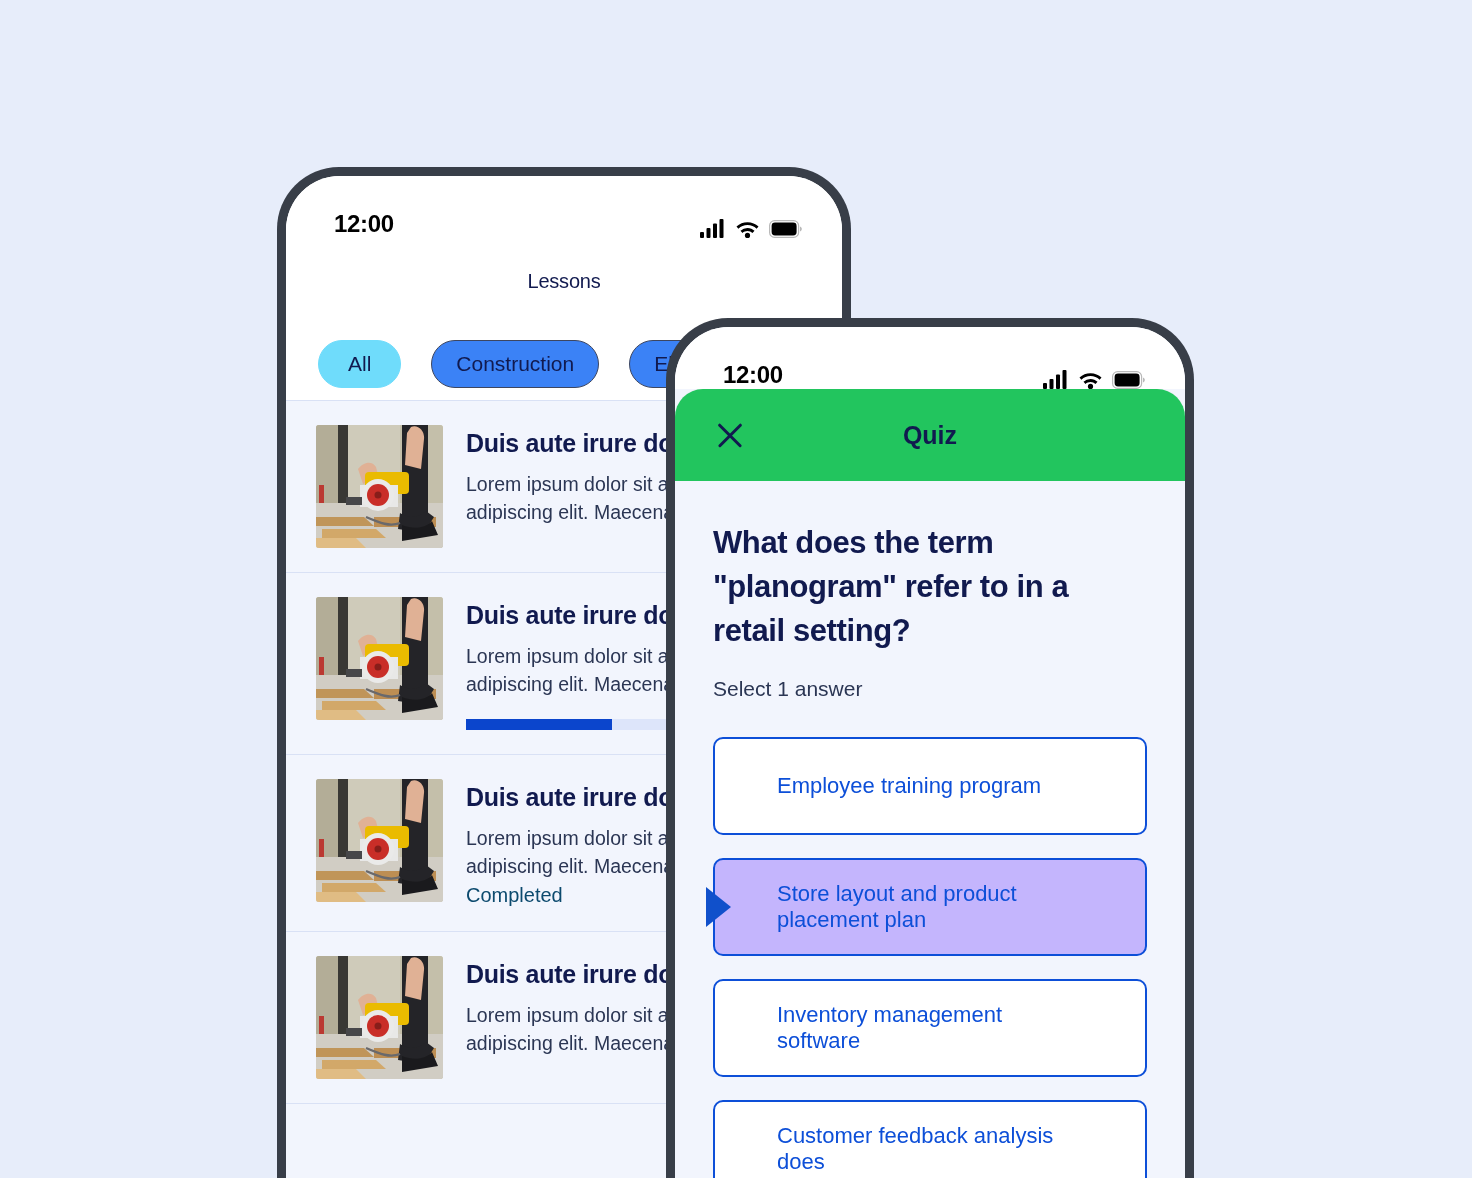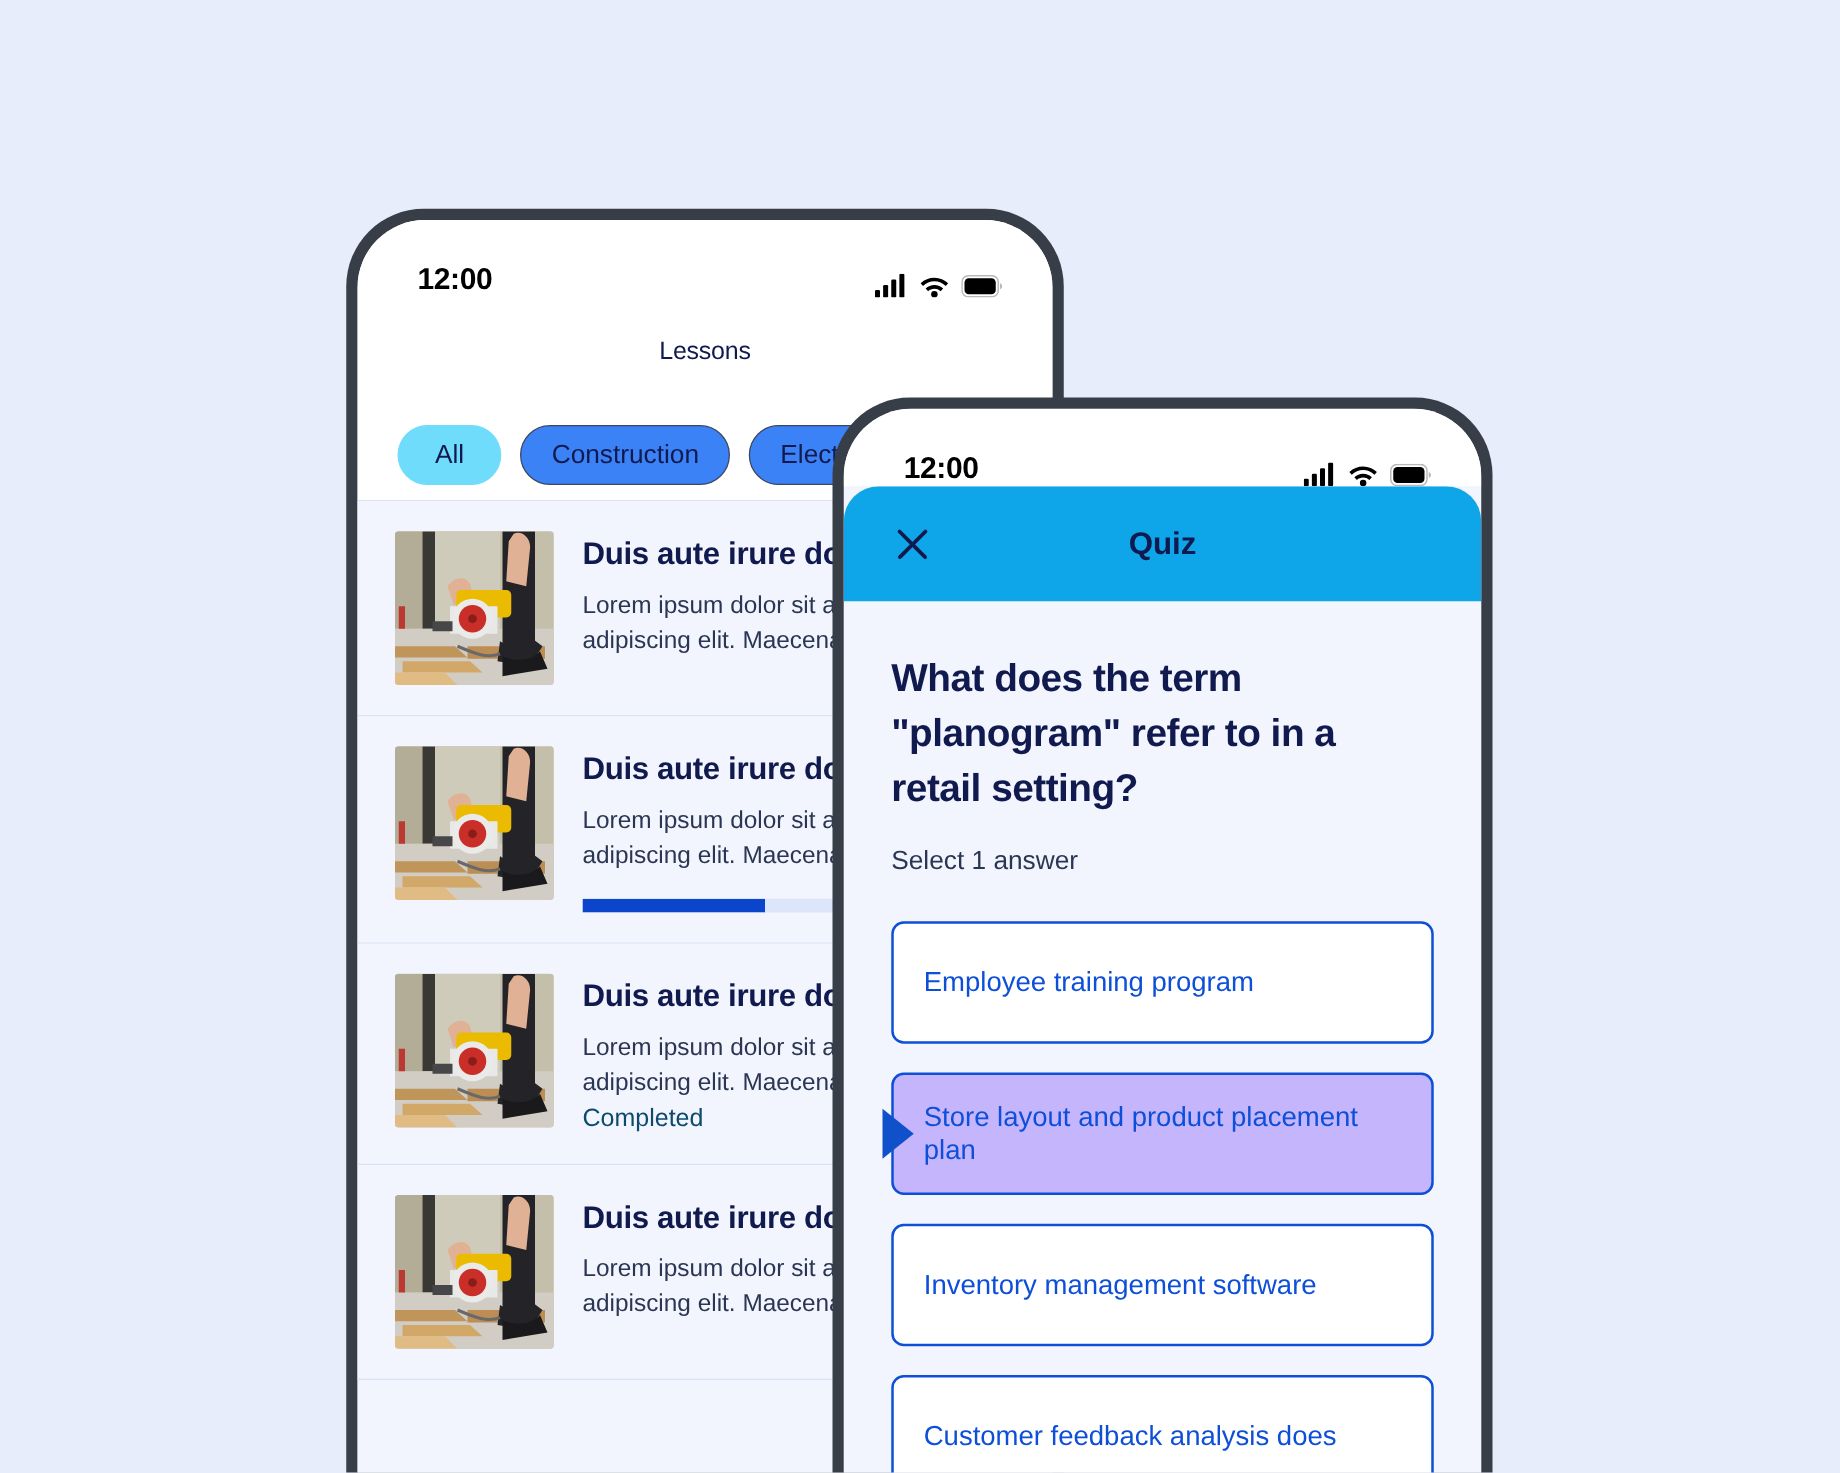--- a/index.html
+++ b/index.html
@@ -85,21 +85,21 @@
   .nav-title {
     font-size: 20px;
     font-weight: normal;
     color: #111a4f;
     letter-spacing: -0.2px;
   }
 
   .chips-row {
     background: #ffffff;
     display: flex;
-    gap: 15px;
+    gap: 30px;
     padding: 16px 32px 12px 32px;
     border-bottom: 1px solid #d9e1f5;
   }
 
   .chip {
     border: 1.6px solid #3d4660;
     border-radius: 30px;
     padding: 11px 24px;
     font-size: 21px;
     color: #111a4f;
@@ -175,21 +175,21 @@
   .lesson-status {
     margin-top: 4px;
     font-size: 20px;
     color: #0c4a6e;
   }
 
   
   #phone-quiz .screen { background: #f2f5fd; }
 
   .quiz-header {
-    background: #0ea5e9;
+    background: #22c55e;
     border-radius: 28px 28px 0 0;
     height: 92px;
     display: flex;
     align-items: center;
     padding: 0 38px;
     position: relative;
     box-shadow: 0 -1px 0 #eef1f8;
   }
 
   .close-btn {
@@ -251,21 +251,21 @@
     gap: 23px;
   }
 
   .answer {
     border: 2px solid #0d4fd8;
     border-radius: 10px;
     background: #ffffff;
     height: 98px;
     display: flex;
     align-items: center;
-    padding: 0 24px;
+    padding: 0 62px;
     font-size: 22px;
     color: #0d4fd8;
     position: relative;
   }
 
   .answer.selected { background: #c4b5fd; }
 
   .cursor-arrow {
     position: absolute;
     left: -9px;

